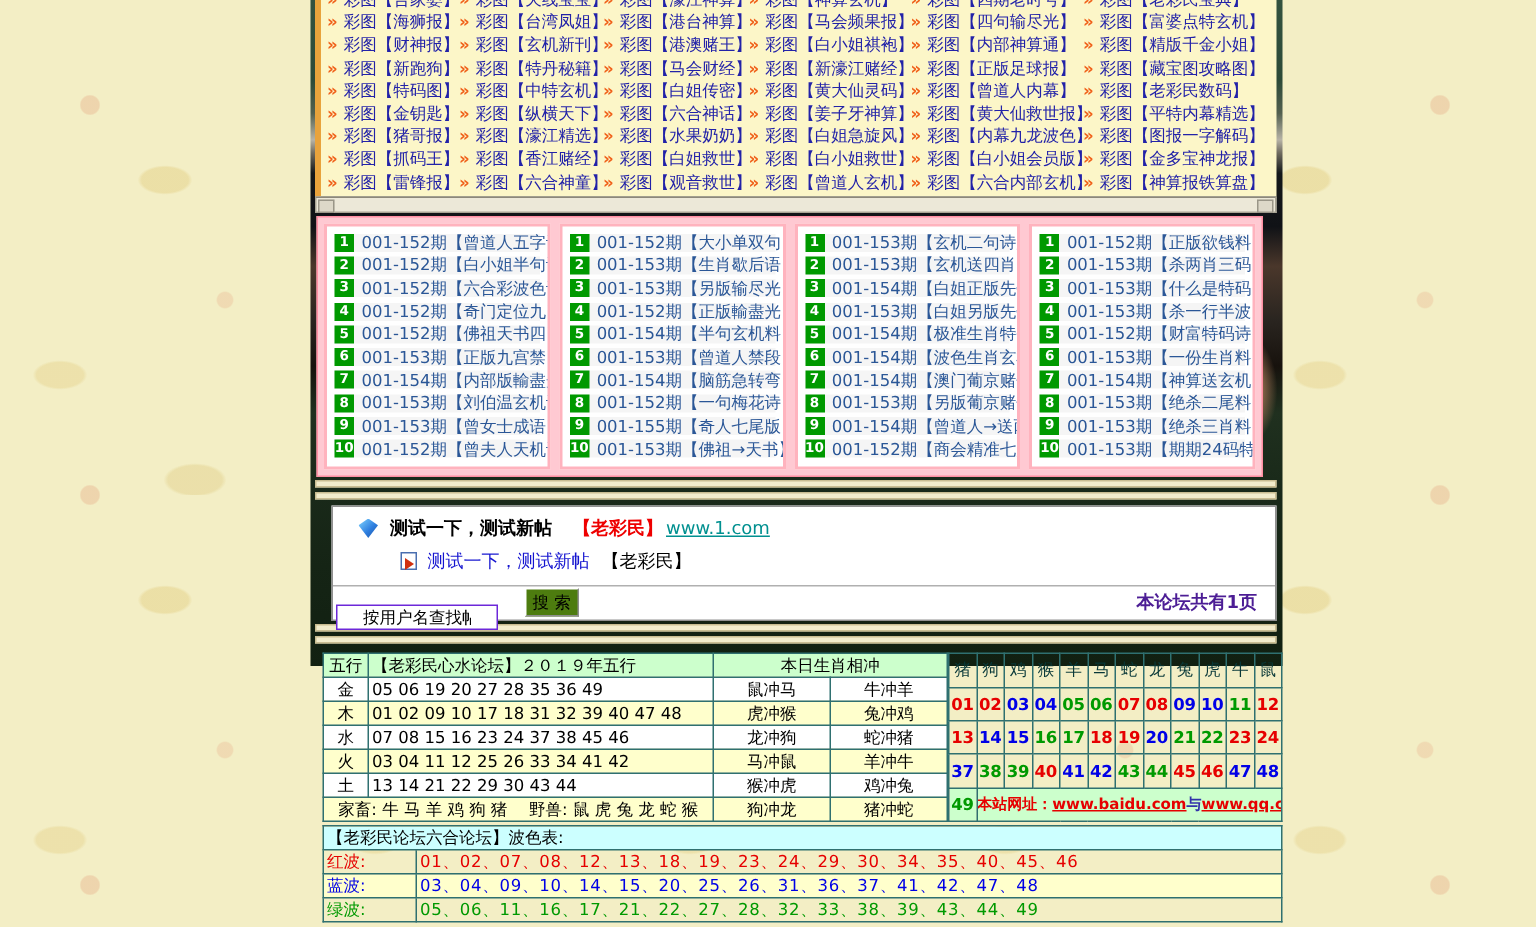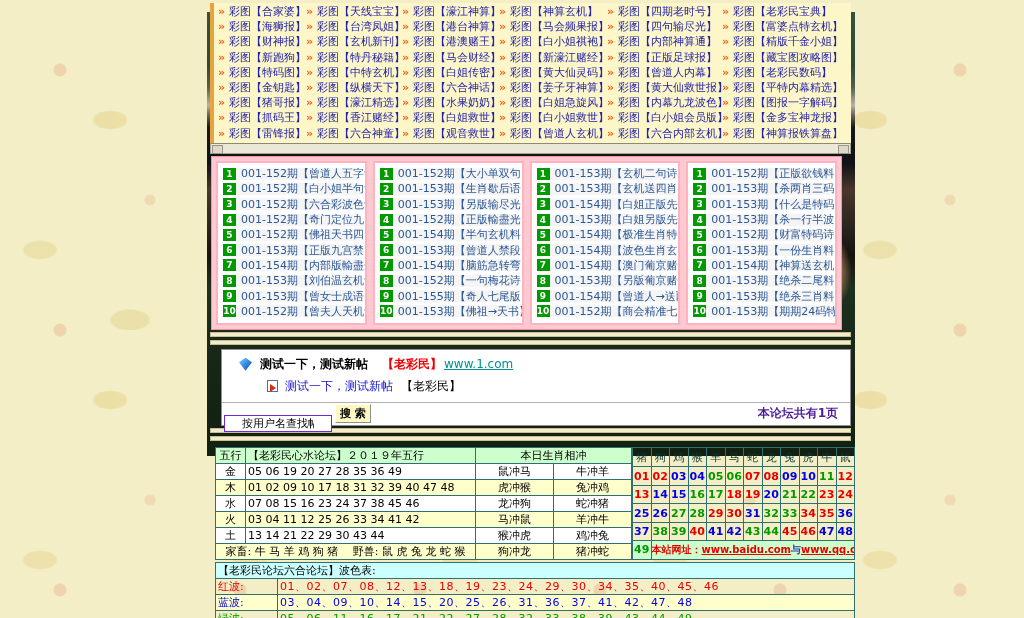--- a/index.html
+++ b/index.html
@@ -13,21 +13,21 @@
       radial-gradient(circle 6px at 150px 200px, rgba(226,146,112,.22) 0 5px, transparent 6px),
       radial-gradient(ellipse 26px 14px at 110px 120px, rgba(222,196,110,.35) 0 60%, transparent 70%),
       radial-gradient(ellipse 26px 14px at 40px 250px,  rgba(222,196,110,.30) 0 60%, transparent 70%),
       radial-gradient(ellipse 30px 16px at 130px 320px, rgba(215,190,105,.30) 0 60%, transparent 70%),
       #F3EEC5;
     background-size:180px 260px,200px 300px,190px 280px,210px 310px,230px 330px,auto;
   }
 
   
   .content-col{
-    position:absolute; left:207px; top:12px; width:648px; height:444px;
+    position:absolute; left:207px; top:0; width:648px; height:444px;
     background:
       radial-gradient(ellipse 30px 50px at 96% 260px, rgba(150,110,80,.9) 0 40%, transparent 75%),
       linear-gradient(180deg,
         #33523F 0%, #2C4A38 12%, #53604F 17%, #B7B3A6 21%, #6E6A5E 23%,
         #14181A 26%, #101216 34%, #4A372B 40%, #2A2520 48%,
         #17120D 55%, #20301F 62%, #1A2A1A 72%, #152415 85%, #112011 100%);
   }
 
   
   .links-section{
@@ -70,22 +70,22 @@
   .tb-tag-red{ color:#EE0000; font-weight:bold; margin-left:14px; }
   .tb-url{ color:#009090; margin-left:2px; }
   .tb-row2{ padding:5px 0 0 45px; font-size:12px; display:flex; align-items:center; }
   .posticon{ width:11px; height:12px; background:#fff; border:1px solid #4A6FB0; position:relative; margin-right:7px; flex:none; }
   .posticon:after{ content:""; position:absolute; right:-3px; bottom:-1px; border:4px solid transparent; border-left:6px solid #D03010; }
   .tb-link{ color:#1414D0; text-decoration:none; }
   .tb-tag{ color:#000; margin-left:8px; }
   .tb-div{ border-top:1px solid #B0B0B0; margin-top:7px; }
   .tb-search{ display:flex; align-items:center; padding:2px 2px 3px 2px; height:22px; }
   .s-input{ width:108px; height:17px; border:1px solid #6d28d9; font-size:11px; padding:1px 17px; font-family:"DejaVu Sans",sans-serif;margin-top:21px; }
-  .s-btn{ margin-left:3px; height:19px; font-size:11px; background:#fef9c3; border:1px solid #8E8E8E;
-          border-top-color:#FFF; border-left-color:#FFF; padding:0 4px; font-family:"DejaVu Sans",sans-serif;font-weight:bold; }
+  .s-btn{ margin-left:18px; height:19px; font-size:11px; background:#4d7c0f; border:1px solid #8E8E8E;
+          border-top-color:#FFF; border-left-color:#FFF; padding:0 4px; font-family:"DejaVu Sans",sans-serif; }
   .page-info{ margin-left:auto; margin-right:10px; font-weight:bold; font-size:12px; color:#4c1d95; }
 
   
   .tables-row{ display:flex; margin:2px 0 0 8px; width:640px; }
   table{ border-collapse:collapse; font-size:11px;border-radius:26px; }
   td{ border:1px solid #2F7070; height:15px; padding:0 2px; overflow:hidden; white-space:nowrap; }
   .t-head{ background:#CCFFCC; }
   .wuxing{ width:417px; table-layout:fixed; }
   .wuxing .c-lab{ width:30px; text-align:center; }
   .wuxing .c-num{ width:230px; }
@@ -504,35 +504,20 @@
               <td class="zn" data-w="r">18</td>
               <td class="zn" data-w="r">19</td>
               <td class="zn" data-w="b">20</td>
               <td class="zn" data-w="g">21</td>
               <td class="zn" data-w="g">22</td>
               <td class="zn" data-w="r">23</td>
               <td class="zn" data-w="r">24</td>
             </tr>
             <tr>
 
-            <td class="zn" data-w="b">25</td>
-              <td class="zn" data-w="b">26</td>
-              <td class="zn" data-w="g">27</td>
-              <td class="zn" data-w="g">28</td>
-              <td class="zn" data-w="r">29</td>
-              <td class="zn" data-w="r">30</td>
-              <td class="zn" data-w="b">31</td>
-              <td class="zn" data-w="g">32</td>
-              <td class="zn" data-w="g">33</td>
-              <td class="zn" data-w="r">34</td>
-              <td class="zn" data-w="r">35</td>
-              <td class="zn" data-w="b">36</td>
-            </tr>
-            <tr>
-
             <td class="zn" data-w="b">37</td>
               <td class="zn" data-w="g">38</td>
               <td class="zn" data-w="g">39</td>
               <td class="zn" data-w="r">40</td>
               <td class="zn" data-w="b">41</td>
               <td class="zn" data-w="b">42</td>
               <td class="zn" data-w="g">43</td>
               <td class="zn" data-w="g">44</td>
               <td class="zn" data-w="r">45</td>
               <td class="zn" data-w="r">46</td>

